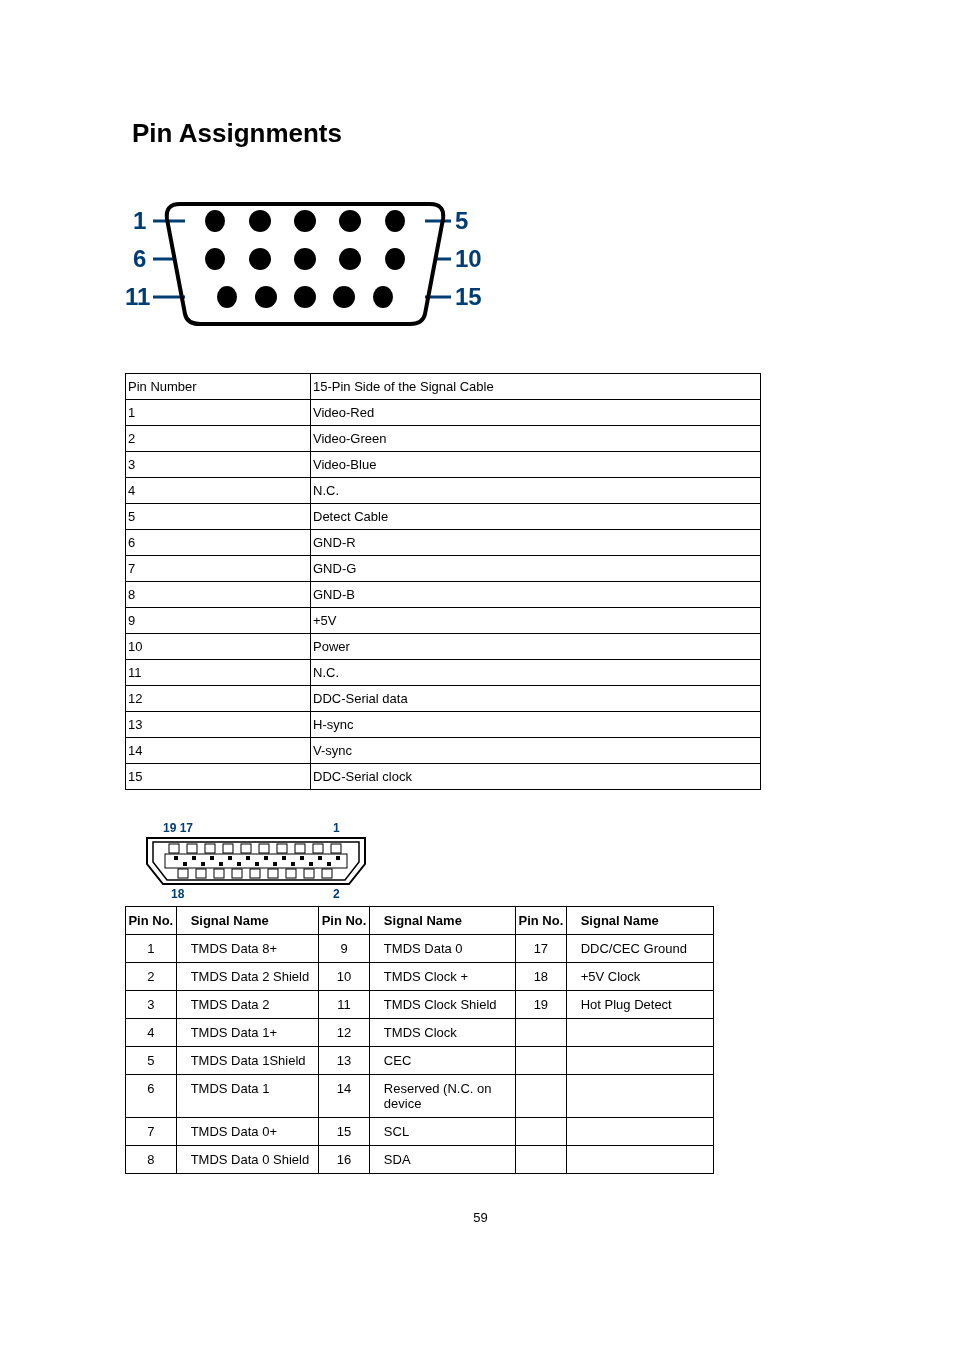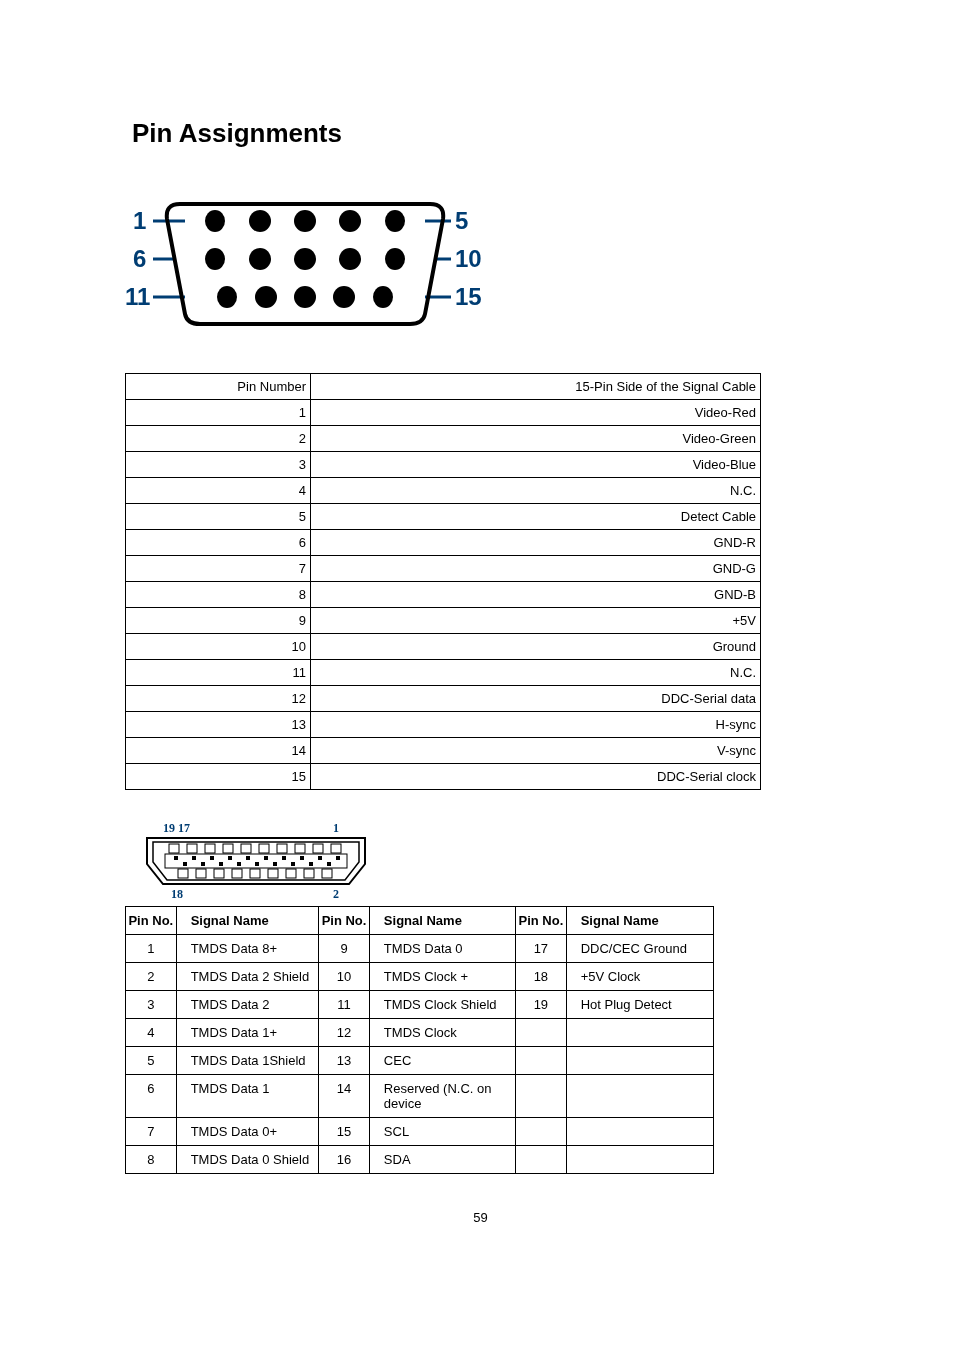--- a/index.html
+++ b/index.html
@@ -30,27 +30,27 @@
     border-collapse: collapse;
   }
   .table1 {
     width: 636px;
     margin-bottom: 30px;
   }
   .table1 th, .table1 td {
     border: 1px solid #000;
     font-size: 13px;
     padding: 5px 4px 5px 2px;
-    text-align: right;
+    text-align: left;
     vertical-align: top;
     font-weight: normal;
   }
   .table1 .col1 { width: 178px; }
   .table1 .col2 { }
-  .hdmi-diagram { margin: 5px 0 2px 16px; font-family: Liberation Serif, serif; }
+  .hdmi-diagram { margin: 5px 0 2px 16px; }
   .table2 {
     width: 589px;
   }
   .table2 th, .table2 td {
     border: 1px solid #000;
     font-size: 13px;
     padding: 6px 2px;
     vertical-align: top;
   }
   .table2 th {
@@ -155,21 +155,21 @@
     <tr>
           <td>8</td>
           <td>GND-B</td>
         </tr>
     <tr>
           <td>9</td>
           <td>+5V</td>
         </tr>
     <tr>
           <td>10</td>
-          <td>Ground</td>
+          <td>Power</td>
         </tr>
     <tr>
           <td>11</td>
           <td>N.C.</td>
         </tr>
     <tr>
           <td>12</td>
           <td>DDC-Serial data</td>
         </tr>
     <tr>

